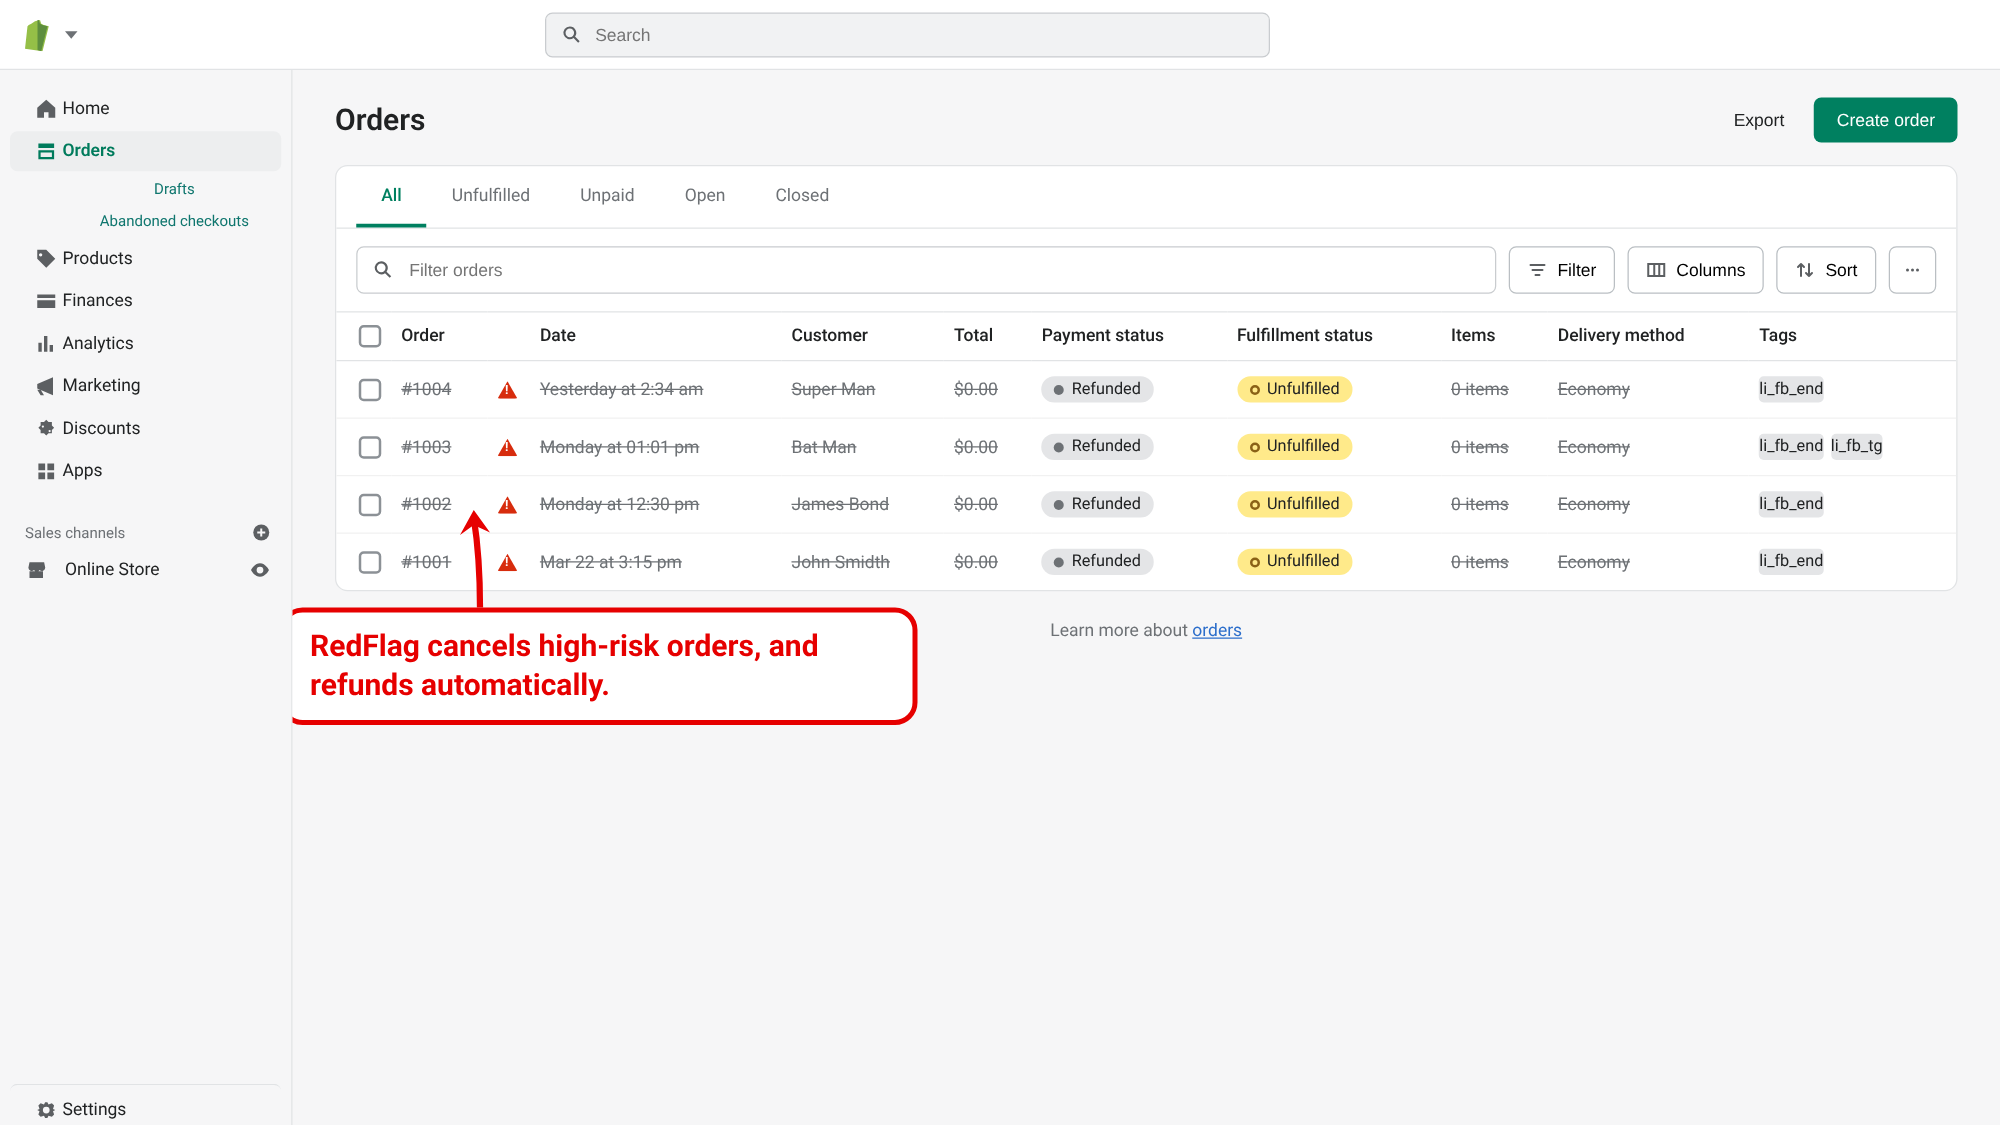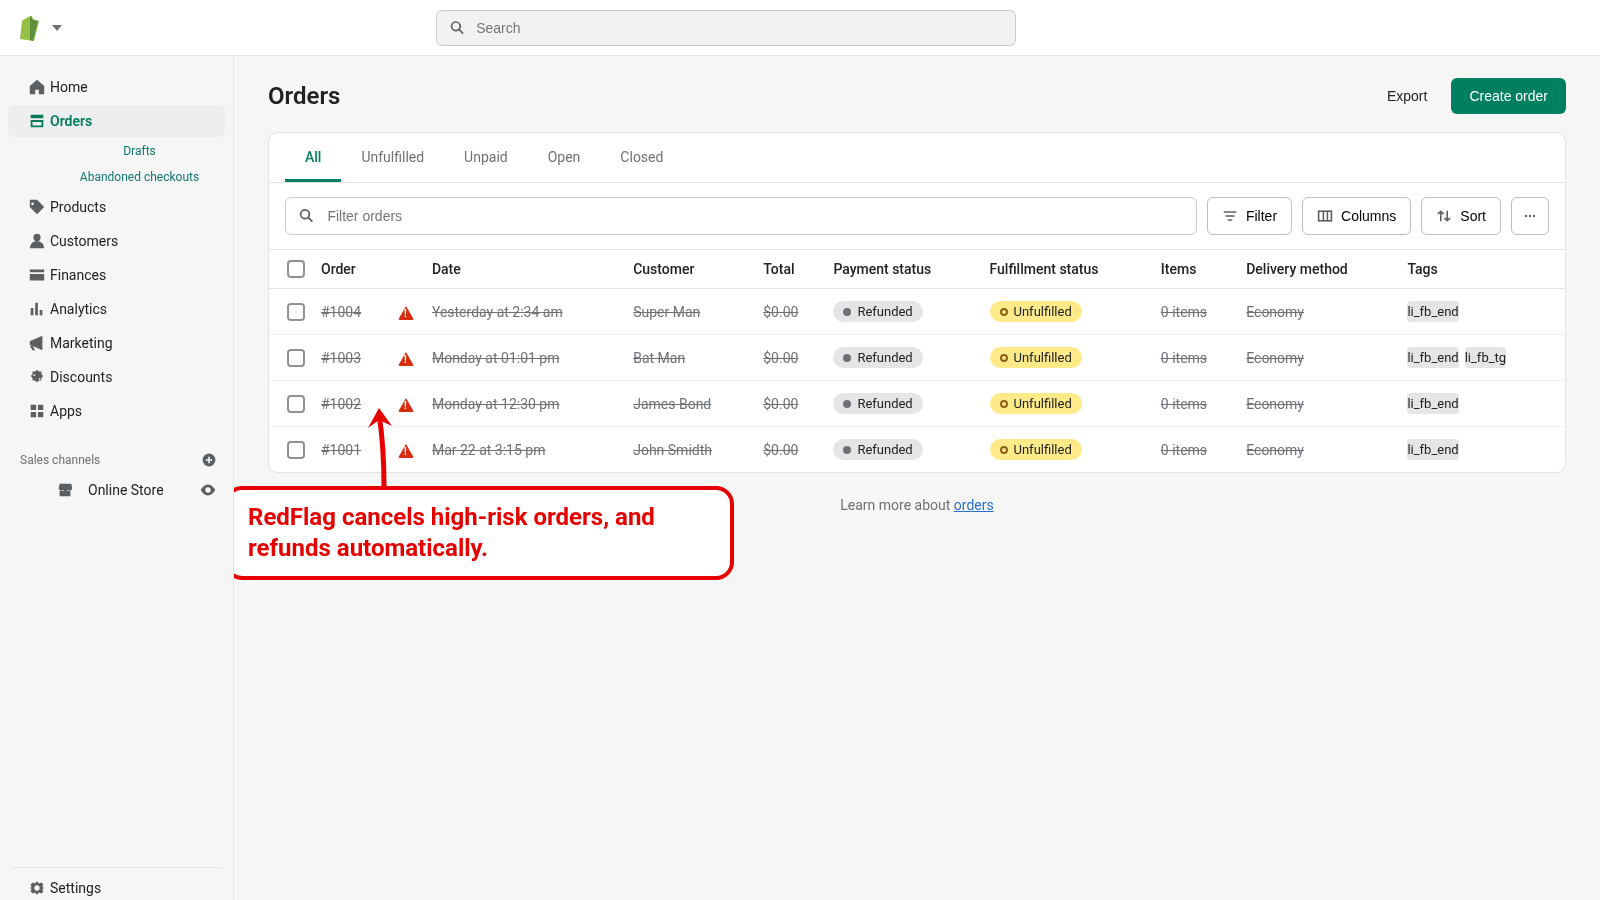--- a/index.html
+++ b/index.html
@@ -66,21 +66,21 @@
 
   .tag { background:#e4e5e7; color:#202223; padding:3px 0; border-radius:4px; font-size:13px; display:inline-block; margin-right:6px; }
 
   .learn-more { text-align:center; padding:24px 0; font-size:14px; color:#6d7175; }
   .learn-more a { color:#2c6ecb; text-decoration:underline; cursor:pointer; }
 
   
   .annotation-arrow { position:absolute; }
   .annotation-box { position:absolute; border:4px solid #e60000; border-radius:18px; padding:12px 20px; background:#fff; color:#e60000; font-weight:700; font-size:24px; line-height:1.3; }
 
-  .channel-row { display:flex; align-items:center; justify-content:space-between; padding:0 16px 0 20px; height:32px; cursor:pointer;margin-left:36px; }
+  .channel-row { display:flex; align-items:center; justify-content:space-between; padding:0 16px 0 20px; height:32px; cursor:pointer; }
   .channel-row .left { display:flex; align-items:center; gap:14px; }
   .channel-row svg { width:18px;height:18px; fill:#5c5f62; }
 </style>
 </head>
 <body>
 
 <div class="topbar">
   <div class="logo-block">
     <svg class="logo" viewBox="0 0 24 26">
         <path fill="#95bf47" d="M19 5l-2-1-1-3-4 1-3 2-2 1-1 1-2 18 14 2 5-20-4-1z"></path>
@@ -110,26 +110,20 @@
         </svg>
         <span>Orders</span>
       </div>
     <div class="nav-sub">Drafts</div>
     <div class="nav-sub">Abandoned checkouts</div>
     <div class="nav-item">
         <svg viewBox="0 0 20 20">
           <path d="M2 2h8l8 8-8 8-8-8V2zm3 3a1.5 1.5 0 100 3 1.5 1.5 0 000-3z"></path>
         </svg>
         <span>Products</span>
-      </div>
-    <div class="nav-item">
-        <svg viewBox="0 0 20 20">
-          <path d="M10 10a4 4 0 100-8 4 4 0 000 8zm-8 8a8 8 0 0116 0H2z"></path>
-        </svg>
-        <span>Customers</span>
       </div>
     <div class="nav-item">
         <svg viewBox="0 0 20 20">
           <path d="M2 4h16v3H2V4zm0 5h16v7H2V9z"></path>
         </svg>
         <span>Finances</span>
       </div>
     <div class="nav-item">
         <svg viewBox="0 0 20 20">
           <path d="M3 17V9h3v8H3zm5 0V3h3v14H8zm5 0v-6h3v6h-3z"></path>

